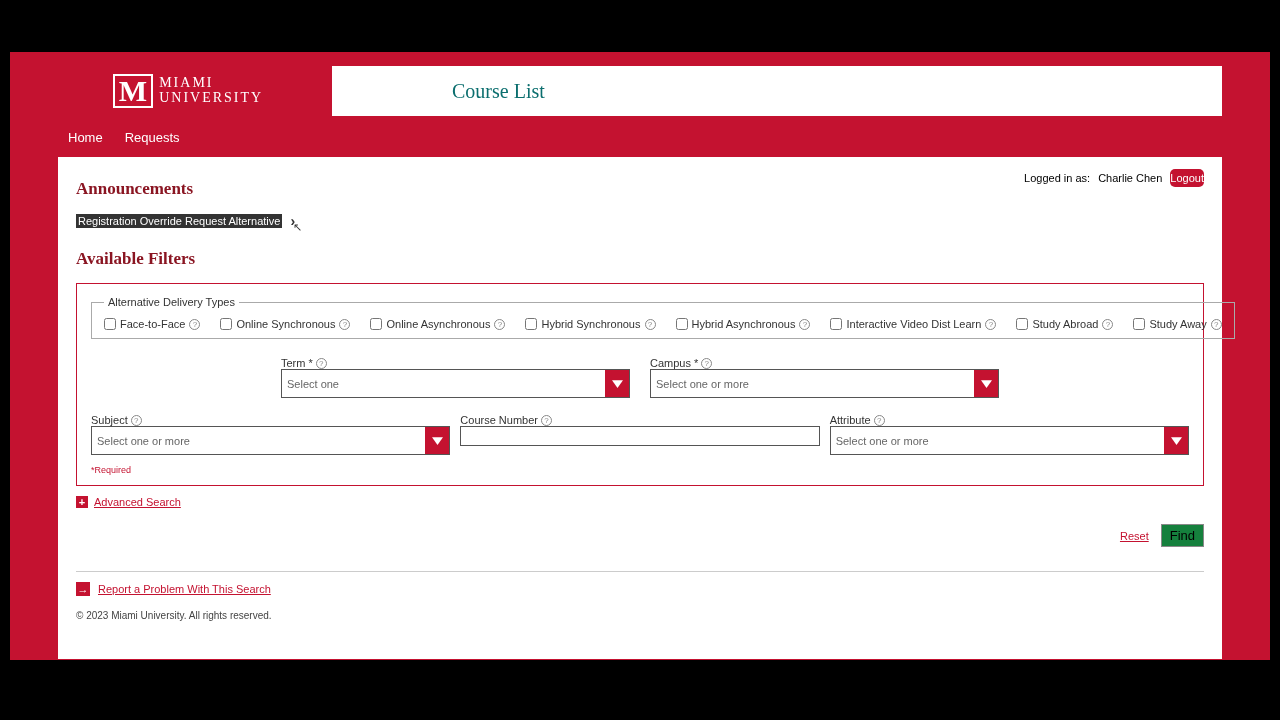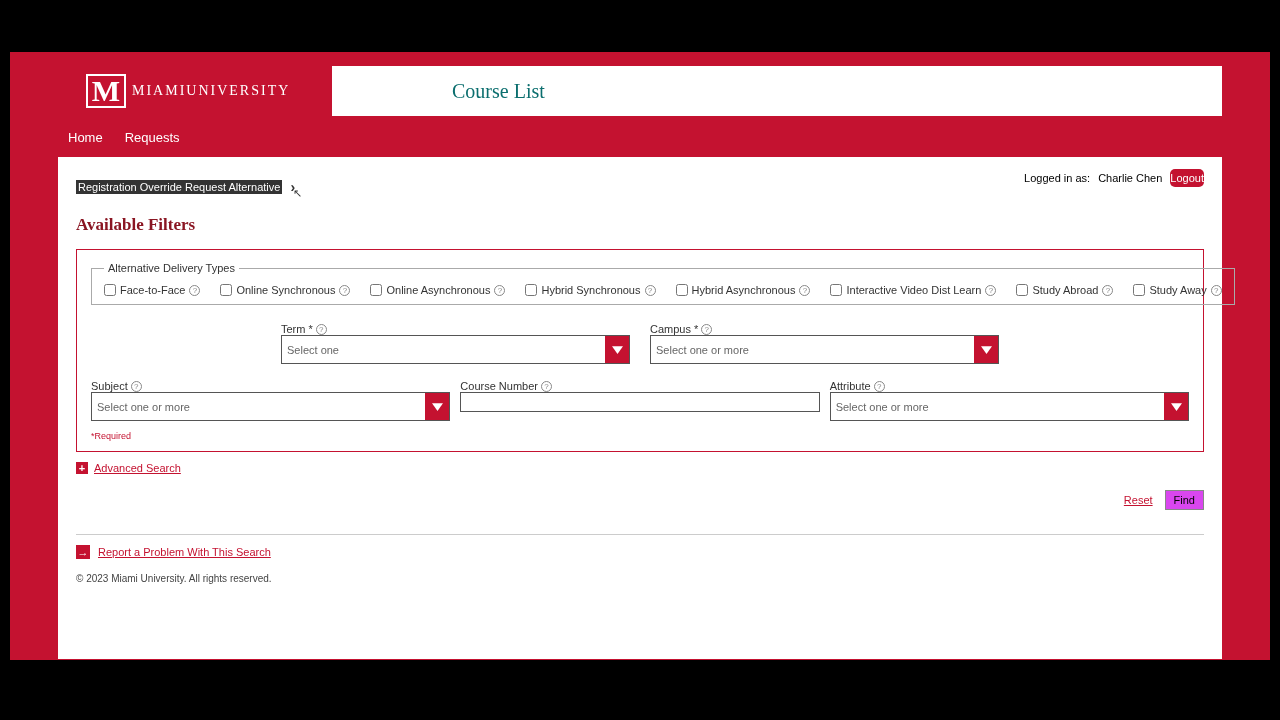--- a/index.html
+++ b/index.html
@@ -42,21 +42,21 @@
   .logo-m {
     font-family: "Times New Roman", serif;
     font-weight: bold;
     font-size: 30px;
     border: 2px solid #fff;
     padding: 0 4px;
     line-height: 1;
   }
   .logo-text {
     display:flex;
-    flex-direction:row;
+    flex-direction:column;
     font-family: "Times New Roman", serif;
     font-size: 14px;
     letter-spacing: 2px;
     line-height: 1.05;
   }
   .title-cell {
     flex: 1;
     background: #fff;
     display:flex;
     align-items:center;
@@ -246,23 +246,23 @@
     margin-top: 16px;
   }
   .reset-link {
     color:#c41230;
     text-decoration:underline;
     font-size:11px;
     cursor:pointer;
   }
   .find-btn {
     border:1px solid #888;
-    background:#d946ef;
+    background:#15803d;
     padding:3px 8px;
-    font-size:11px;
+    font-size:13px;
     cursor:pointer;
   }
   .hr {
     border:none;
     border-top:1px solid #ccc;
     margin: 24px 0 10px 0;
   }
   .report-row {
     display:flex;
     align-items:center;
@@ -320,20 +320,21 @@
     <span>Requests</span>
   </div>
 
   <div class="content">
     <div class="user-row">
       <span>Logged in as: </span>
       <span>Charlie Chen</span>
       <button class="logout-btn">Logout</button>
     </div>
 
+    <h2 class="section">Announcements</h2>
 
     <div class="announcement-link">
       <span class="hl">Registration Override Request Alternative</span>
       <span class="chev">›</span>
       <span class="cursor">↖</span>
     </div>
 
     <h2 class="section">Available Filters</h2>
 
     <div class="filter-box">

